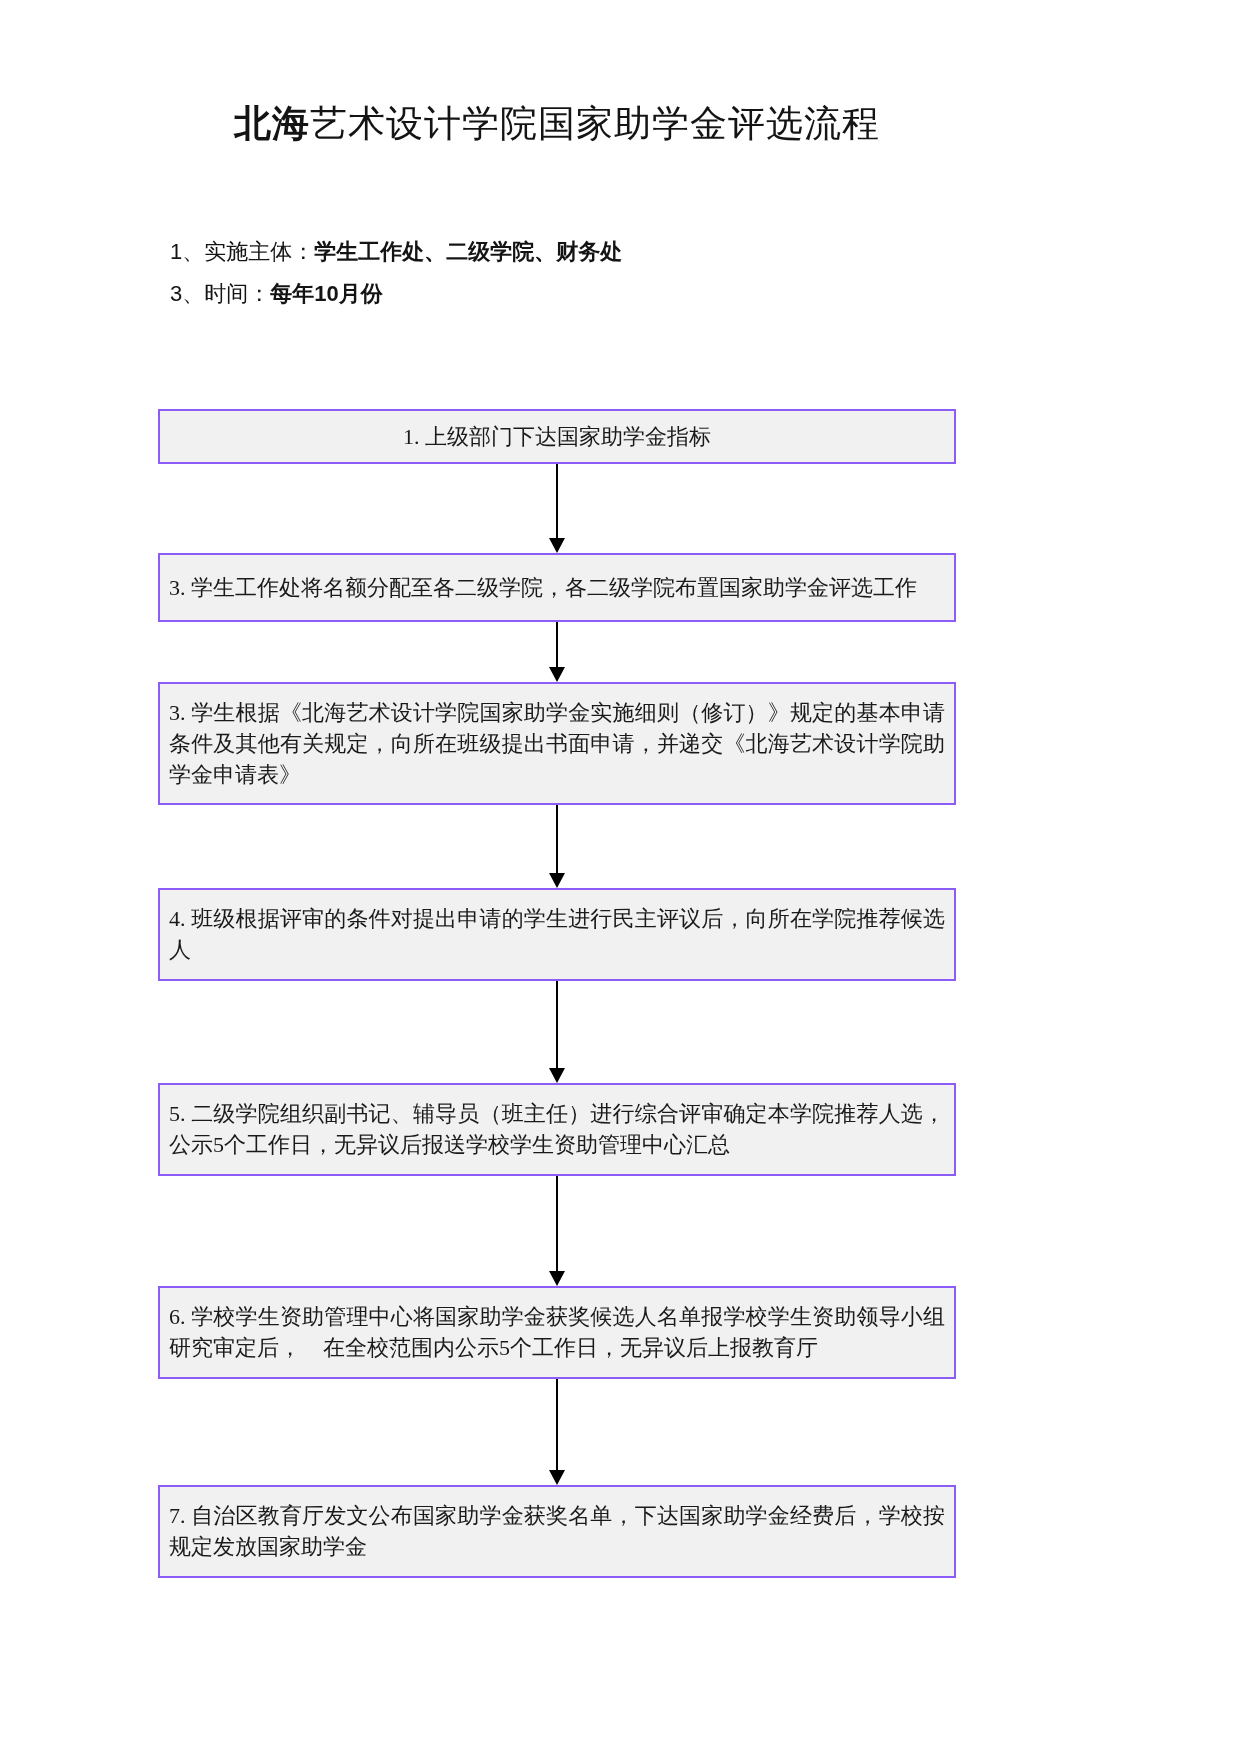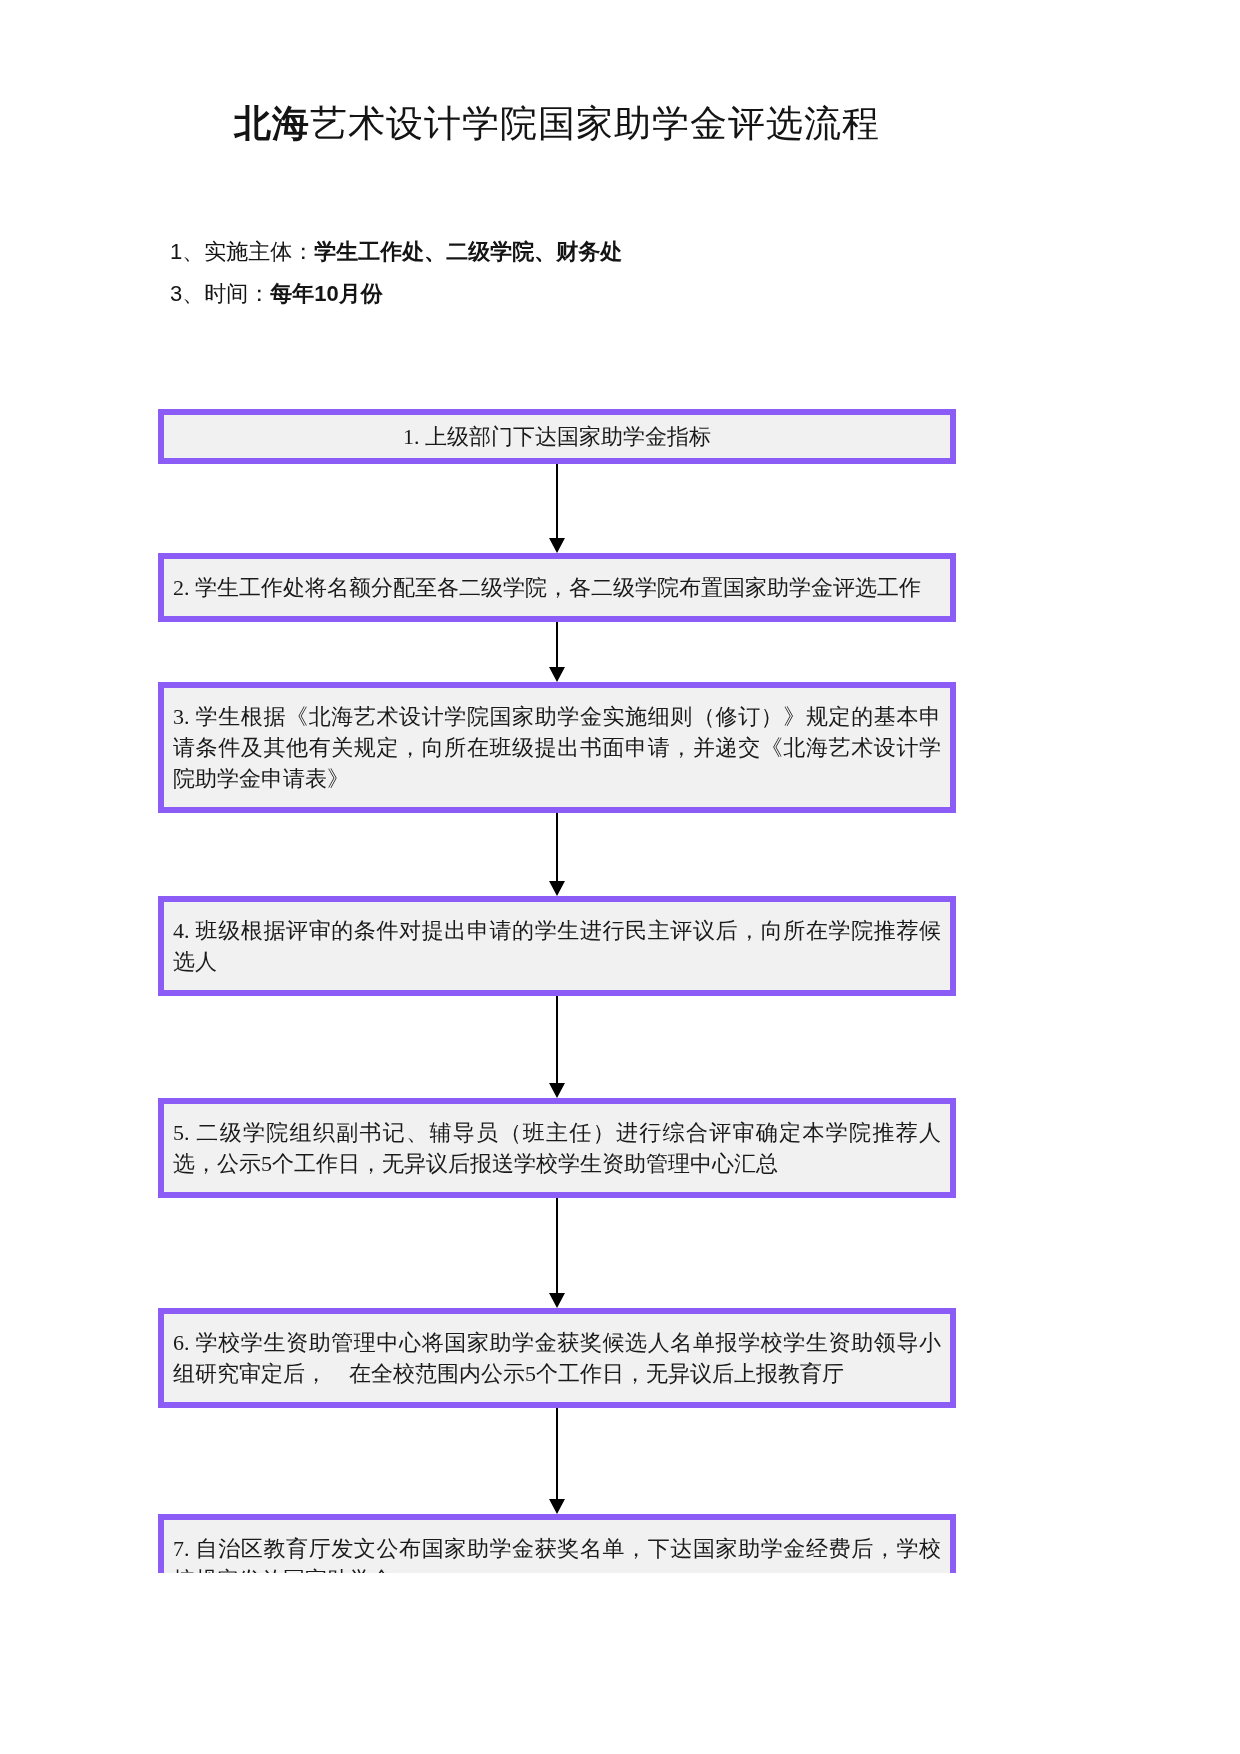--- a/index.html
+++ b/index.html
@@ -2,36 +2,36 @@
 <html><head>
 <meta charset="utf-8">
 <style>
   html,body{margin:0;padding:0;}
   body{
     width:1240px;height:1754px;background:#ffffff;
     font-family:"Liberation Sans","DejaVu Sans",sans-serif;
     color:#141414;
     -webkit-font-smoothing:antialiased;
   }
-  .page{position:relative;width:1240px;height:1573px;background:#ffffff;overflow:hidden;}
+  .page{position:relative;width:1240px;height:1754px;background:#ffffff;overflow:hidden;}
   .content{position:absolute;left:158px;top:0;width:798px;}
 
   .title{
     margin:0;padding-top:98px;text-align:center;
     font-size:37px;font-weight:400;letter-spacing:1px;line-height:52px;
   }
   .t-bold{font-weight:700;}
 
   .meta{margin-top:87px;padding-left:12px;}
   .meta-item{margin:0 0 12px 0;font-size:22px;line-height:30px;font-weight:400;}
   .m-value{font-weight:700;}
 
   .flow{margin-top:100px;}
   .box{
-    box-sizing:border-box;border:6px solid #8b5cf6;background:#f1f1f1;
+    box-sizing:border-box;border:2px solid #8b5cf6;background:#f1f1f1;
     font-family:"Liberation Serif","DejaVu Serif",serif;
     font-size:22px;line-height:31px;color:#1a1a1a;
     padding:13px 9px;text-align:justify;
   }
   .box-1{height:55px;padding:0;display:flex;align-items:center;justify-content:center;text-align:center;}
   .box-2{height:69px;display:flex;align-items:center;text-align:left;}
   .box-3{min-height:119px;}
   .box-4,.box-5,.box-6,.box-7{min-height:93px;}
 
   .connector{display:flex;flex-direction:column;align-items:center;}
@@ -60,21 +60,21 @@
       <div class="box box-1">
           <span>1. 上级部门下达国家助学金指标</span>
         </div>
 
       <div class="connector" style="height:89px">
           <span class="cline"></span>
           <span class="chead"></span>
         </div>
 
       <div class="box box-2">
-          <span>2. 学生工作处将名额分配至各二级学院，各二级学院布置国家助学金评选工作</span>
+          <span>3. 学生工作处将名额分配至各二级学院，各二级学院布置国家助学金评选工作</span>
         </div>
 
       <div class="connector" style="height:60px">
           <span class="cline"></span>
           <span class="chead"></span>
         </div>
 
       <div class="box box-3"><span>3. 学生根据《北海艺术设计学院国家助学金实施细则（修订）》规定的基本申请条件及其他有关规定，向所在班级提出书面申请，并递交《北海艺术设计学院助学金申请表》</span></div>
 
       <div class="connector" style="height:83px">

